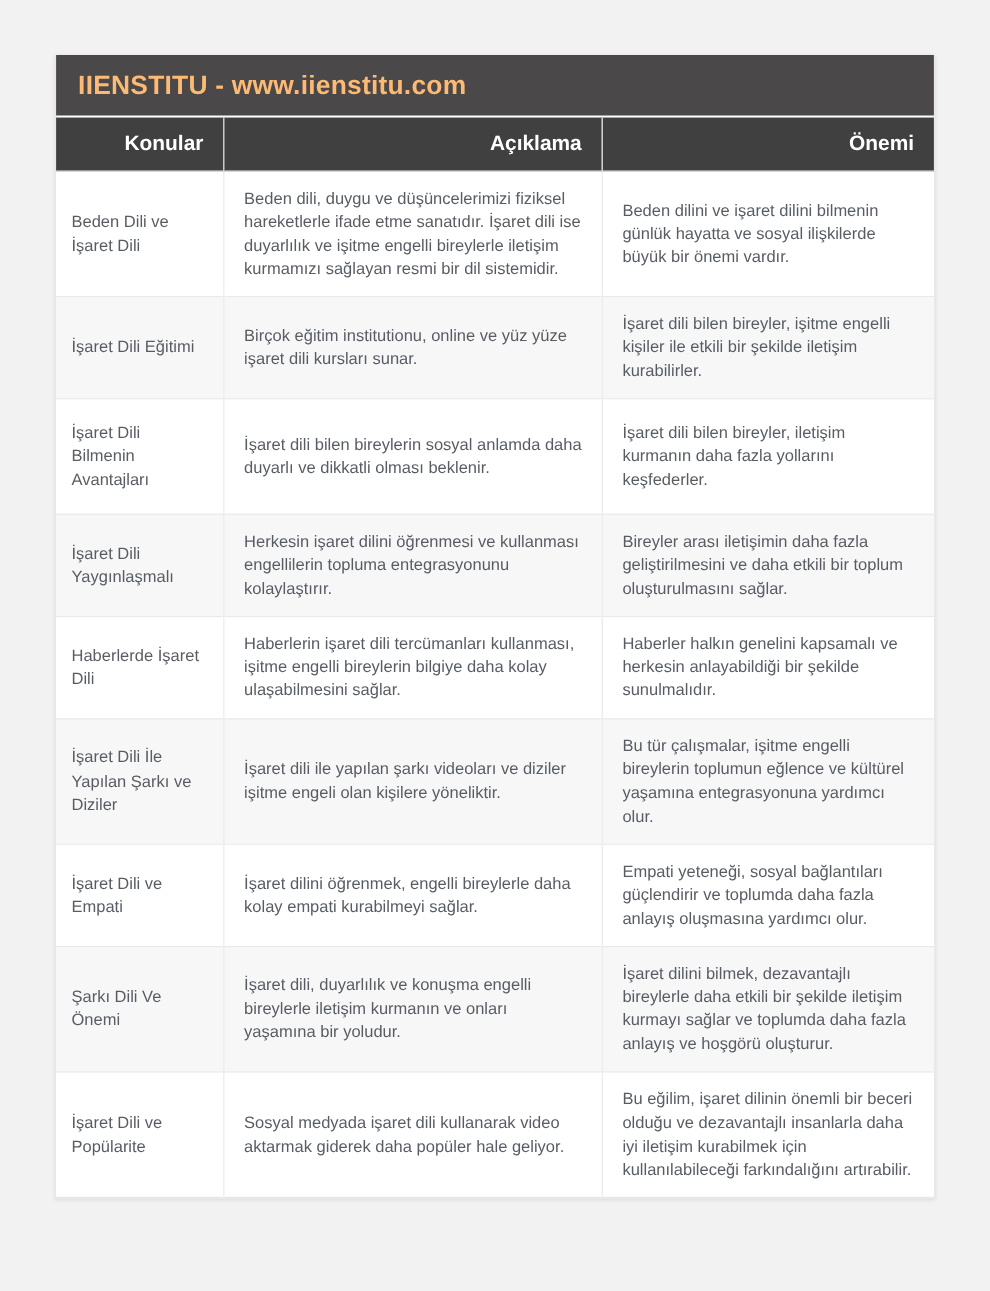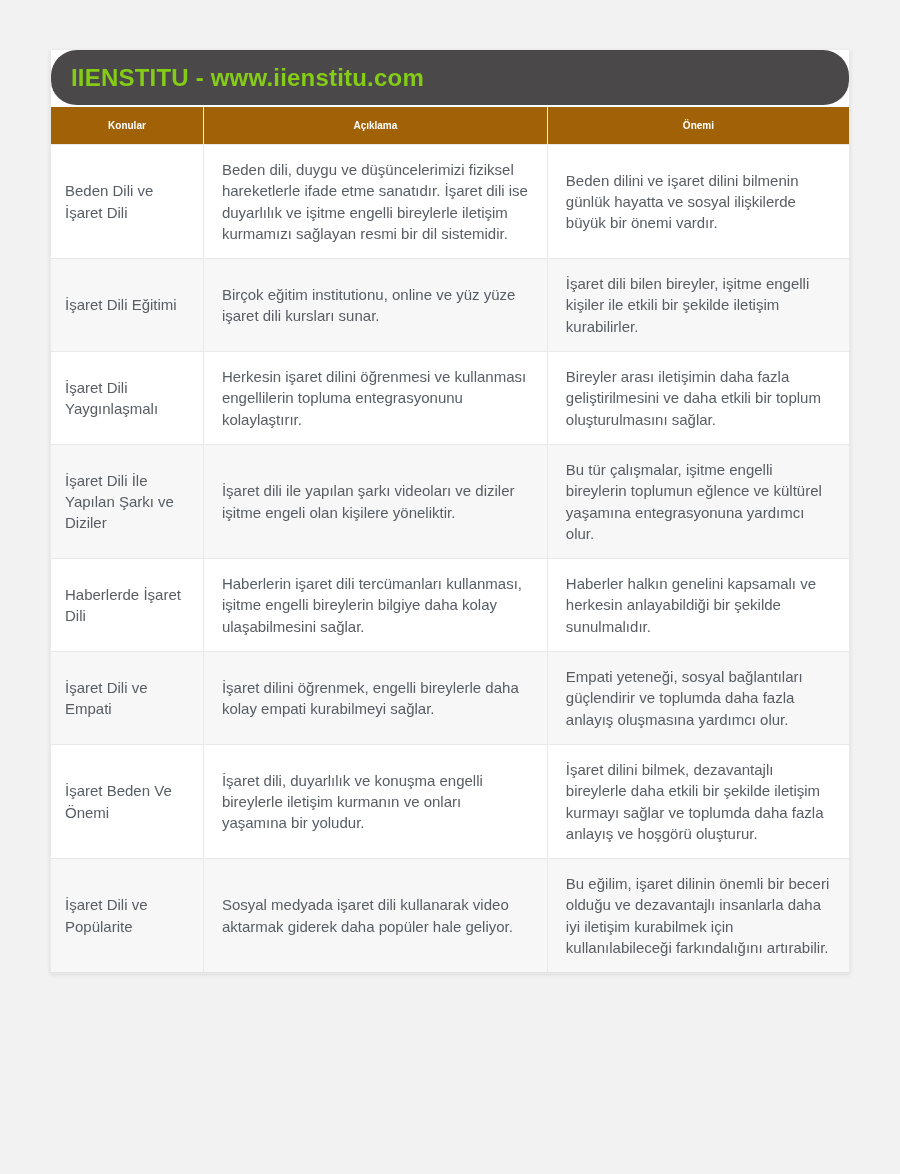--- a/index.html
+++ b/index.html
@@ -10,42 +10,41 @@
     font-family: "Liberation Sans", "DejaVu Sans", sans-serif;
   }
   .table-card {
     width: 800px;
     margin: 50px auto 0 auto;
     box-shadow: 0 1px 4px rgba(0,0,0,0.10);
     background: #ffffff;
   }
   .title-bar {
     background: #4a4848;
-    color: #84cc16;
+    color: #fdba74;
     font-size: 24px;
     font-weight: 700;
     padding: 14px 20px 13px 20px;
     border-bottom: 2px solid #ffffff;
     letter-spacing: 0.2px;
-    border-radius: 26px;
   }
   table {
     width: 100%;
     border-collapse: collapse;
     table-layout: fixed;
   }
   col.c-topic { width: 19.1%; }
   col.c-desc  { width: 43.1%; }
   col.c-imp   { width: 37.8%; }
   thead th {
-    background: #a16207;
+    background: #404040;
     color: #ffffff;
-    font-size: 10px;
+    font-size: 19px;
     font-weight: 700;
-    text-align: center;
+    text-align: right;
     padding: 13px 18px;
     vertical-align: middle;
   }
   thead th + th { border-left: 1px solid #f2f2f2; margin-left: 16px; }
   tbody td {
     font-size: 15px;
     line-height: 1.42;
     color: #585d64;
     padding: 14px 18px;
     vertical-align: middle;
@@ -83,47 +82,52 @@
     <td>Beden dilini ve işaret dilini bilmenin günlük hayatta ve sosyal ilişkilerde büyük bir önemi vardır.</td>
   </tr>
 
 
   <tr>
     <td class="topic-cell">İşaret Dili Eğitimi</td>
     <td>Birçok eğitim institutionu, online ve yüz yüze işaret dili kursları sunar.</td>
     <td>İşaret dili bilen bireyler, işitme engelli kişiler ile etkili bir şekilde iletişim kurabilirler.</td>
   </tr>
 
+  <tr>
+    <td class="topic-cell">İşaret Dili Bilmenin Avantajları</td>
+    <td>İşaret dili bilen bireylerin sosyal anlamda daha duyarlı ve dikkatli olması beklenir.</td>
+    <td>İşaret dili bilen bireyler, iletişim kurmanın daha fazla yollarını keşfederler.</td>
+  </tr>
 
   <tr>
     <td class="topic-cell">İşaret Dili Yaygınlaşmalı</td>
     <td>Herkesin işaret dilini öğrenmesi ve kullanması engellilerin topluma entegrasyonunu kolaylaştırır.</td>
     <td>Bireyler arası iletişimin daha fazla geliştirilmesini ve daha etkili bir toplum oluşturulmasını sağlar.</td>
+  </tr>
+
+  <tr>
+    <td class="topic-cell">Haberlerde İşaret Dili</td>
+    <td>Haberlerin işaret dili tercümanları kullanması, işitme engelli bireylerin bilgiye daha kolay ulaşabilmesini sağlar.</td>
+    <td>Haberler halkın genelini kapsamalı ve herkesin anlayabildiği bir şekilde sunulmalıdır.</td>
   </tr>
 
   <tr>
     <td class="topic-cell">İşaret Dili İle Yapılan Şarkı ve Diziler</td>
     <td>İşaret dili ile yapılan şarkı videoları ve diziler işitme engeli olan kişilere yöneliktir.</td>
     <td>Bu tür çalışmalar, işitme engelli bireylerin toplumun eğlence ve kültürel yaşamına entegrasyonuna yardımcı olur.</td>
   </tr>
 
   <tr>
-    <td class="topic-cell">Haberlerde İşaret Dili</td>
-    <td>Haberlerin işaret dili tercümanları kullanması, işitme engelli bireylerin bilgiye daha kolay ulaşabilmesini sağlar.</td>
-    <td>Haberler halkın genelini kapsamalı ve herkesin anlayabildiği bir şekilde sunulmalıdır.</td>
-  </tr>
-
-  <tr>
     <td class="topic-cell">İşaret Dili ve Empati</td>
     <td>İşaret dilini öğrenmek, engelli bireylerle daha kolay empati kurabilmeyi sağlar.</td>
     <td>Empati yeteneği, sosyal bağlantıları güçlendirir ve toplumda daha fazla anlayış oluşmasına yardımcı olur.</td>
   </tr>
 
   <tr>
-    <td class="topic-cell">İşaret Beden Ve Önemi</td>
+    <td class="topic-cell">Şarkı Dili Ve Önemi</td>
     <td>İşaret dili, duyarlılık ve konuşma engelli bireylerle iletişim kurmanın ve onları yaşamına bir yoludur.</td>
     <td>İşaret dilini bilmek, dezavantajlı bireylerle daha etkili bir şekilde iletişim kurmayı sağlar ve toplumda daha fazla anlayış ve hoşgörü oluşturur.</td>
   </tr>
 
   <tr>
     <td class="topic-cell">İşaret Dili ve Popülarite</td>
     <td>Sosyal medyada işaret dili kullanarak video aktarmak giderek daha popüler hale geliyor.</td>
     <td>Bu eğilim, işaret dilinin önemli bir beceri olduğu ve dezavantajlı insanlarla daha iyi iletişim kurabilmek için kullanılabileceği farkındalığını artırabilir.</td>
   </tr>
 </tbody>

